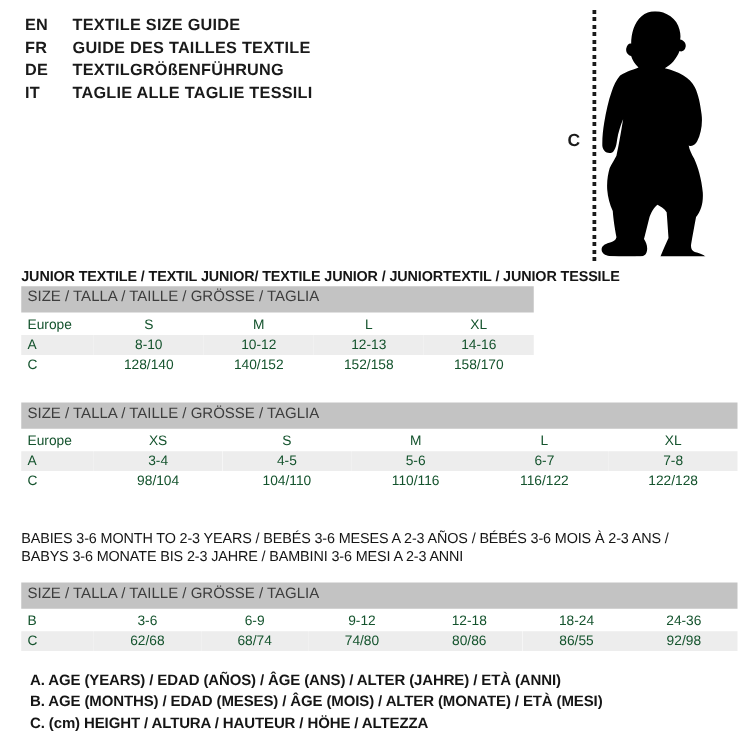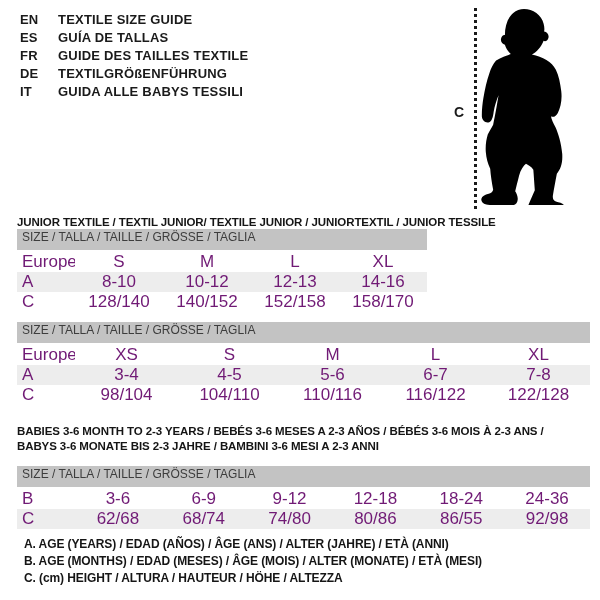--- a/index.html
+++ b/index.html
@@ -26,28 +26,28 @@
 
   
   .tbl{position:absolute;left:17px;}
   .tbl.t1{top:216px;width:410px;}
   .tbl.t2{top:322px;width:573px;}
   .tbl.t3{top:424px;width:573px;}
   .tbl-title{font-weight:bold;font-size:11.5px;line-height:13px;letter-spacing:-.1px;
     color:#151515;white-space:nowrap;}
   .t1 .tbl-title{}
   .t2 .tbl-title{margin-bottom:11px;}
-  .t3 .title-line{font-weight:bold;font-size:11.5px;line-height:15px;letter-spacing:-.1px;
+  .t3 .title-line{font-weight:normal;font-size:11.5px;line-height:15px;letter-spacing:-.1px;
     color:#151515;white-space:nowrap;}
   .t3 .title-block{margin-bottom:12px;}
   .title-sub{font-size:8px;vertical-align:sub;}
   .size-bar{height:21px;line-height:16px;background:var(--bar-gray);color:#3d3d3d;
     font-size:12px;padding-left:5px;margin-bottom:2px;box-sizing:border-box;}
   table.size-table{width:100%;border-collapse:collapse;table-layout:fixed;}
-  .size-table td{height:16px;font-size:17px;color:#701a75;text-align:center;padding:0;
+  .size-table td{height:16px;font-size:11px;color:#14532d;text-align:center;padding:0;
     white-space:nowrap;overflow:hidden;}
   .size-table td.lbl{text-align:left;padding-left:5px;}
   .size-table col.c-lbl{width:58px;}
   .size-table tr.alt{background:var(--row-alt);}
 
   
   .legend{position:absolute;left:24px;top:536px;}
   .legend-line{font-weight:bold;font-size:12px;line-height:17px;letter-spacing:-.1px;
     color:#151515;white-space:nowrap;}
 </style>
@@ -55,34 +55,30 @@
 <body>
 
 <div class="page">
 
   <div class="lang-list">
     <div class="lang-row">
       <span class="lang-code">EN</span>
       <span class="lang-title">TEXTILE SIZE GUIDE</span>
     </div>
     <div class="lang-row">
-      <span class="lang-code">ES</span>
-      <span class="lang-title">GUÍA DE TALLAS</span>
-    </div>
-    <div class="lang-row">
       <span class="lang-code">FR</span>
       <span class="lang-title">GUIDE DES TAILLES TEXTILE</span>
     </div>
     <div class="lang-row">
       <span class="lang-code">DE</span>
       <span class="lang-title">TEXTILGRÖßENFÜHRUNG</span>
     </div>
     <div class="lang-row">
       <span class="lang-code">IT</span>
-      <span class="lang-title">GUIDA ALLE BABYS TESSILI</span>
+      <span class="lang-title">TAGLIE ALLE TAGLIE TESSILI</span>
     </div>
   </div>
 
   <div class="measure-line"></div>
   <div class="measure-label">C</div>
   <svg class="toddler" viewBox="0 0 92 200" xmlns="http://www.w3.org/2000/svg" aria-hidden="true">
     <path fill="currentColor" d="
       M45 0
       C54 0 63 6 65 15
       C65.8 18 66 21 65.5 23

